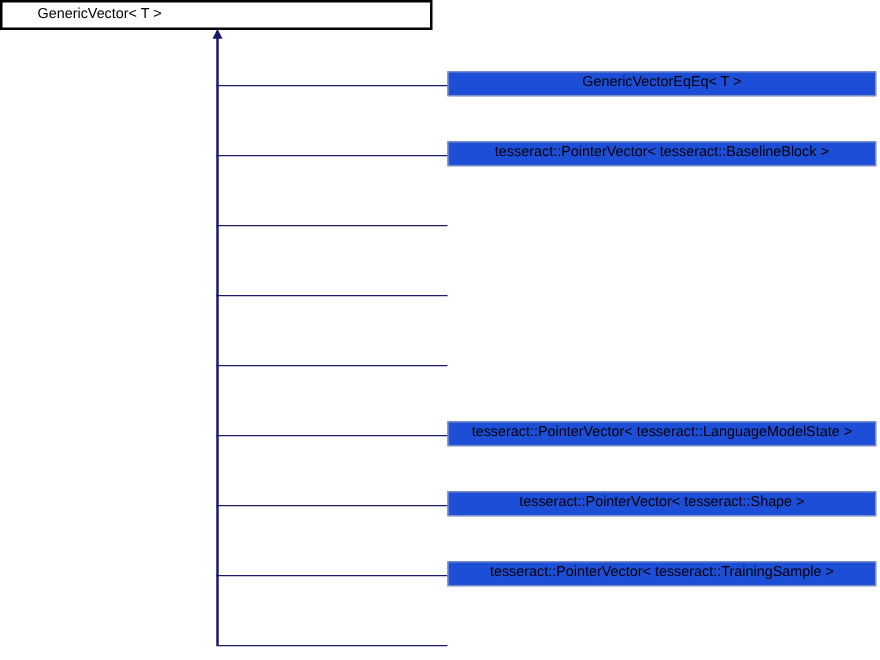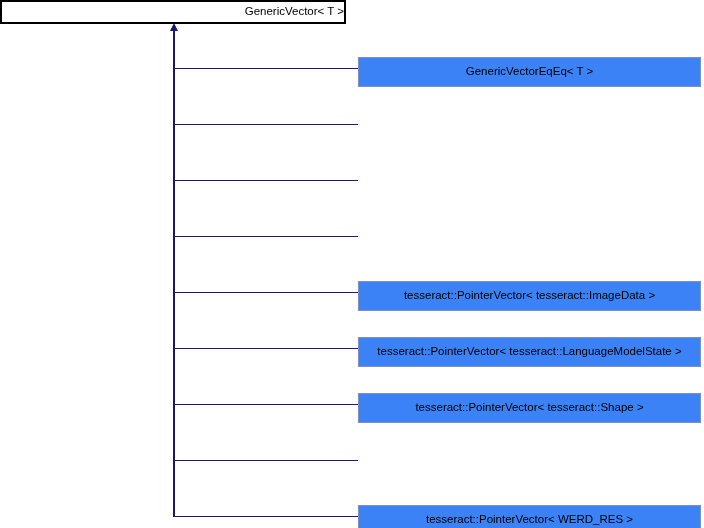--- a/index.html
+++ b/index.html
@@ -23,34 +23,35 @@
     position: absolute;
     left: 0;
     top: 0;
     width: 346px;
     height: 24px;
     box-sizing: border-box;
     border: 2px solid #000000;
     background: #ffffff;
     display: flex;
     align-items: center;
-    justify-content: flex-end;
+    justify-content: flex-start;
     cursor: pointer;
+    padding-left: 28px;
   }
 
   
   .derived-node {
     position: absolute;
     left: 358px;
     top: calc(57px + var(--i) * 56px);
     width: 343px;
-    height: 30px;
+    height: 20px;
     box-sizing: border-box;
     border: 1px solid #8090be;
-    background: #3b82f6;
+    background: #1d4ed8;
     display: flex;
     align-items: center;
     justify-content: center;
     cursor: pointer;
   }
 
   .node-label {
     white-space: nowrap;
     line-height: 1;
   }
@@ -100,26 +101,26 @@
   <div class="edge-h" style="--i:3"></div>
   <div class="edge-h" style="--i:4"></div>
   <div class="edge-h" style="--i:5"></div>
   <div class="edge-h" style="--i:6"></div>
   <div class="edge-h" style="--i:7"></div>
   <div class="edge-h" style="--i:8"></div>
 
   <div class="derived-node" style="--i:0">
     <span class="node-label">GenericVectorEqEq&lt; T &gt;</span>
   </div>
-  <div class="derived-node" style="--i:4">
-    <span class="node-label">tesseract::PointerVector&lt; tesseract::ImageData &gt;</span>
+  <div class="derived-node" style="--i:1">
+    <span class="node-label">tesseract::PointerVector&lt; tesseract::BaselineBlock &gt;</span>
   </div>
   <div class="derived-node" style="--i:6">
     <span class="node-label">tesseract::PointerVector&lt; tesseract::Shape &gt;</span>
   </div>
   <div class="derived-node" style="--i:5">
     <span class="node-label">tesseract::PointerVector&lt; tesseract::LanguageModelState &gt;</span>
   </div>
-  <div class="derived-node" style="--i:8">
-    <span class="node-label">tesseract::PointerVector&lt; WERD_RES &gt;</span>
+  <div class="derived-node" style="--i:7">
+    <span class="node-label">tesseract::PointerVector&lt; tesseract::TrainingSample &gt;</span>
   </div>
 
 </div>
 
 </body></html>

